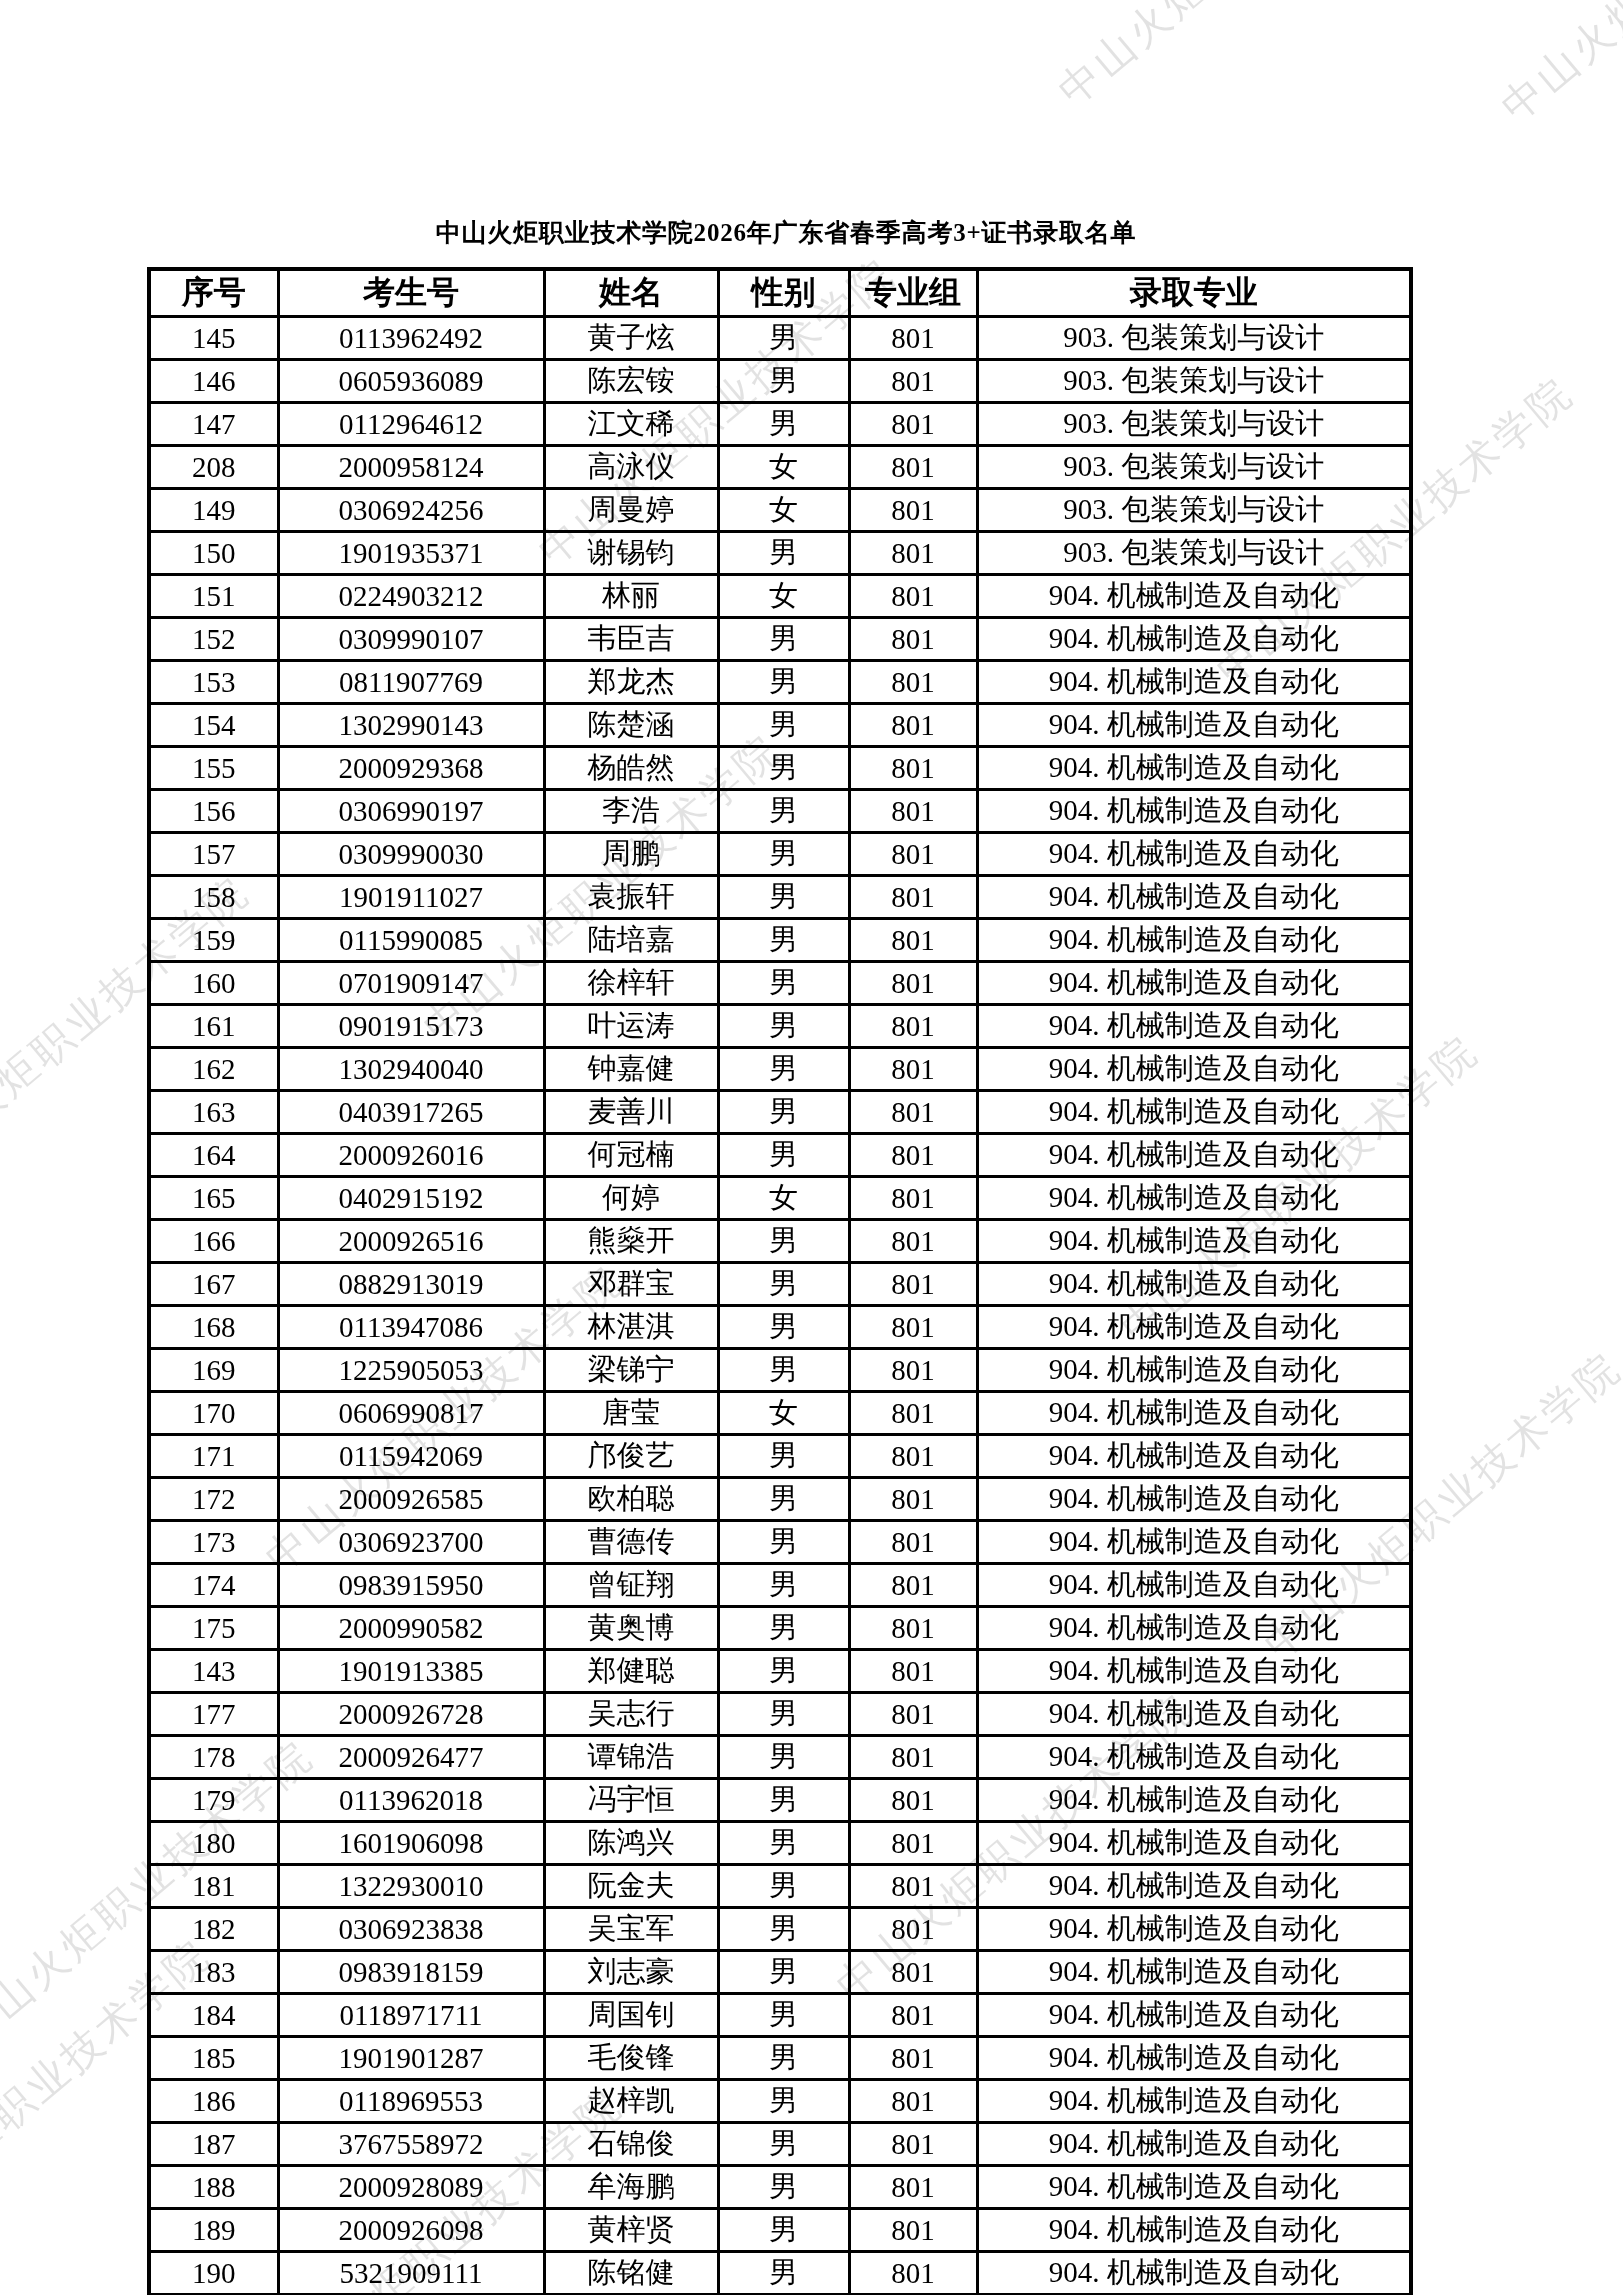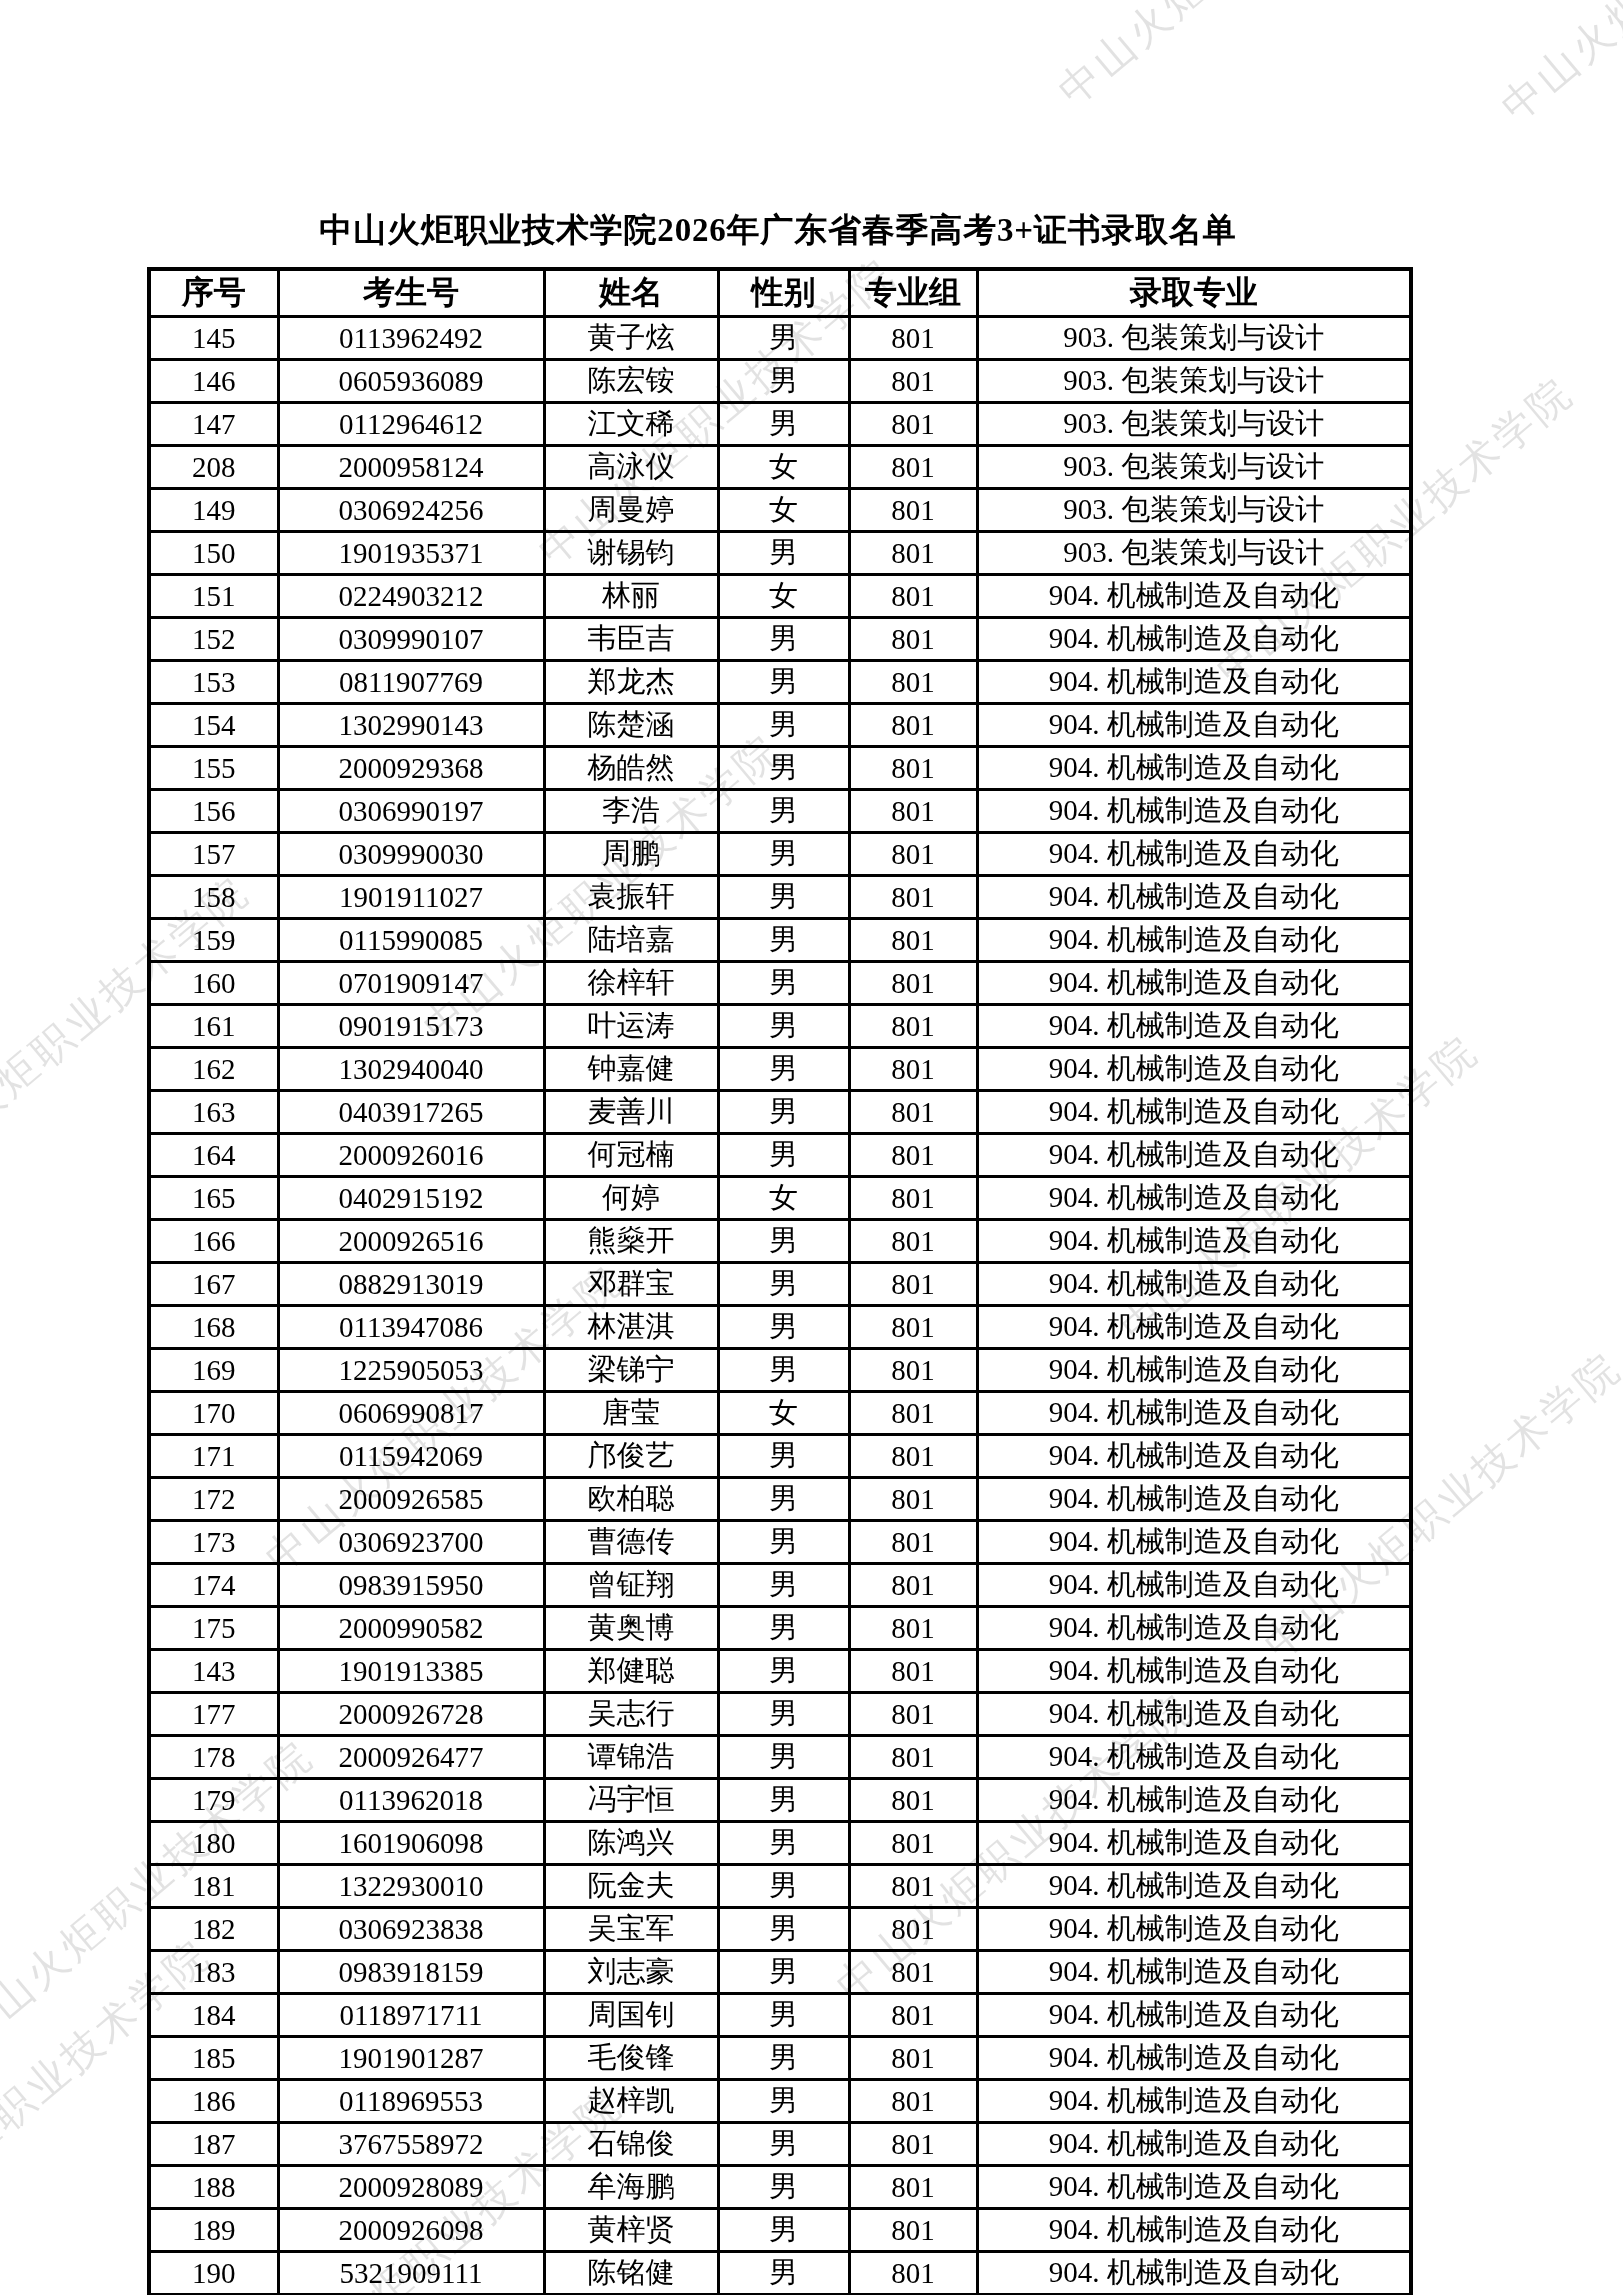--- a/index.html
+++ b/index.html
@@ -31,23 +31,23 @@
     opacity: 0.11;
     transform: translate(-50%, -50%) rotate(-40deg);
     font-family: "Liberation Serif", "DejaVu Serif", serif;
   }
   
   .title {
     position: absolute;
     left: 147px;
     width: 1262px;
     top: 208px;
-    margin: 0;
+    margin: 8px;
     text-align: center;
-    font-size: 33px;
+    font-size: 25px;
     font-weight: bold;
     letter-spacing: 0.8px;
     z-index: 2;
   }
   
   table.admission {
     position: absolute;
     left: 147px;
     top: 267px;
     width: 1262px;

